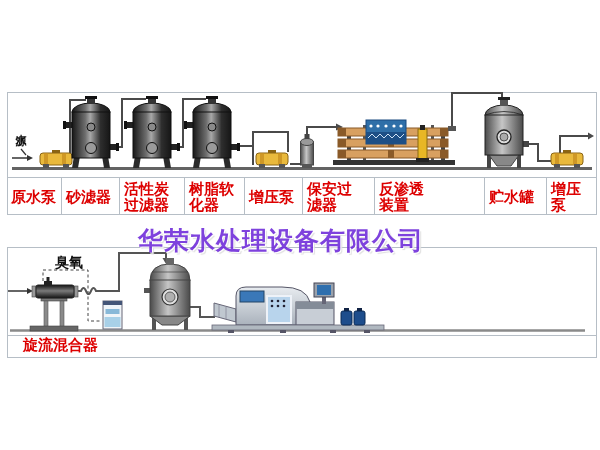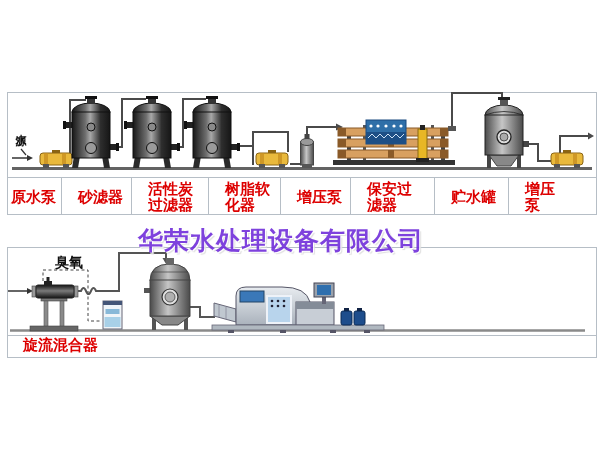--- a/index.html
+++ b/index.html
@@ -4,21 +4,21 @@
 <style>
   html,body{margin:0;padding:0;}
   body{width:600px;height:450px;background:#ffffff;position:relative;overflow:hidden;
        font-family:"Liberation Sans","DejaVu Sans",sans-serif;}
   .stage{position:absolute;left:0;top:0;width:600px;height:450px;}
   .eq-box{position:absolute;border:1px solid #b6bec6;background:#fff;box-sizing:border-box;}
   #top-box{left:7px;top:92px;width:590px;height:123px;}
   #bottom-box{left:7px;top:247px;width:590px;height:111px;}
   svg.diagram{position:absolute;left:0;top:0;z-index:3;}
   .label-row{position:absolute;display:flex;box-sizing:border-box;border-top:1px solid #b6bec6;z-index:4;background:transparent;}
-  #top-label-row{left:7px;top:177px;width:590px;height:38px;gap:12px;}
+  #top-label-row{left:7px;top:177px;width:590px;height:38px;}
   #bottom-label-row{left:7px;top:335px;width:590px;height:23px;}
   .cell{box-sizing:border-box;border-right:1px solid #b6bec6;display:flex;align-items:center;
         padding-left:4px;overflow:hidden;}
   .cell:last-child{border-right:none;}
   .cell span{color:#dd0000;font-weight:bold;font-size:15px;line-height:16px;white-space:pre-line;}
   #bottom-label-row .cell{padding-left:16px;align-items:flex-start;}
   #bottom-label-row .cell span{line-height:18px;}
   .watermark{position:absolute;left:138px;top:224px;z-index:6;font-size:25px;font-weight:bold;
              letter-spacing:1px;color:#6d28d9;opacity:0.88;white-space:nowrap;
              text-shadow:1px 1px 0 #ffffff,2px 2px 1px #dcdcdc;}
@@ -295,20 +295,24 @@
         <span>树脂软
 化器</span>
       </div>
     <div class="cell" style="width:58px">
         <span>增压泵</span>
       </div>
     <div class="cell" style="width:72px">
         <span>保安过
 滤器</span>
       </div>
+    <div class="cell" style="width:110px">
+        <span>反渗透
+装置</span>
+      </div>
     <div class="cell" style="width:62px">
         <span>贮水罐</span>
       </div>
     <div class="cell" style="width:50px">
         <span>增压
 泵</span>
       </div>
   </div>
 
   <div class="label-row" id="bottom-label-row">

